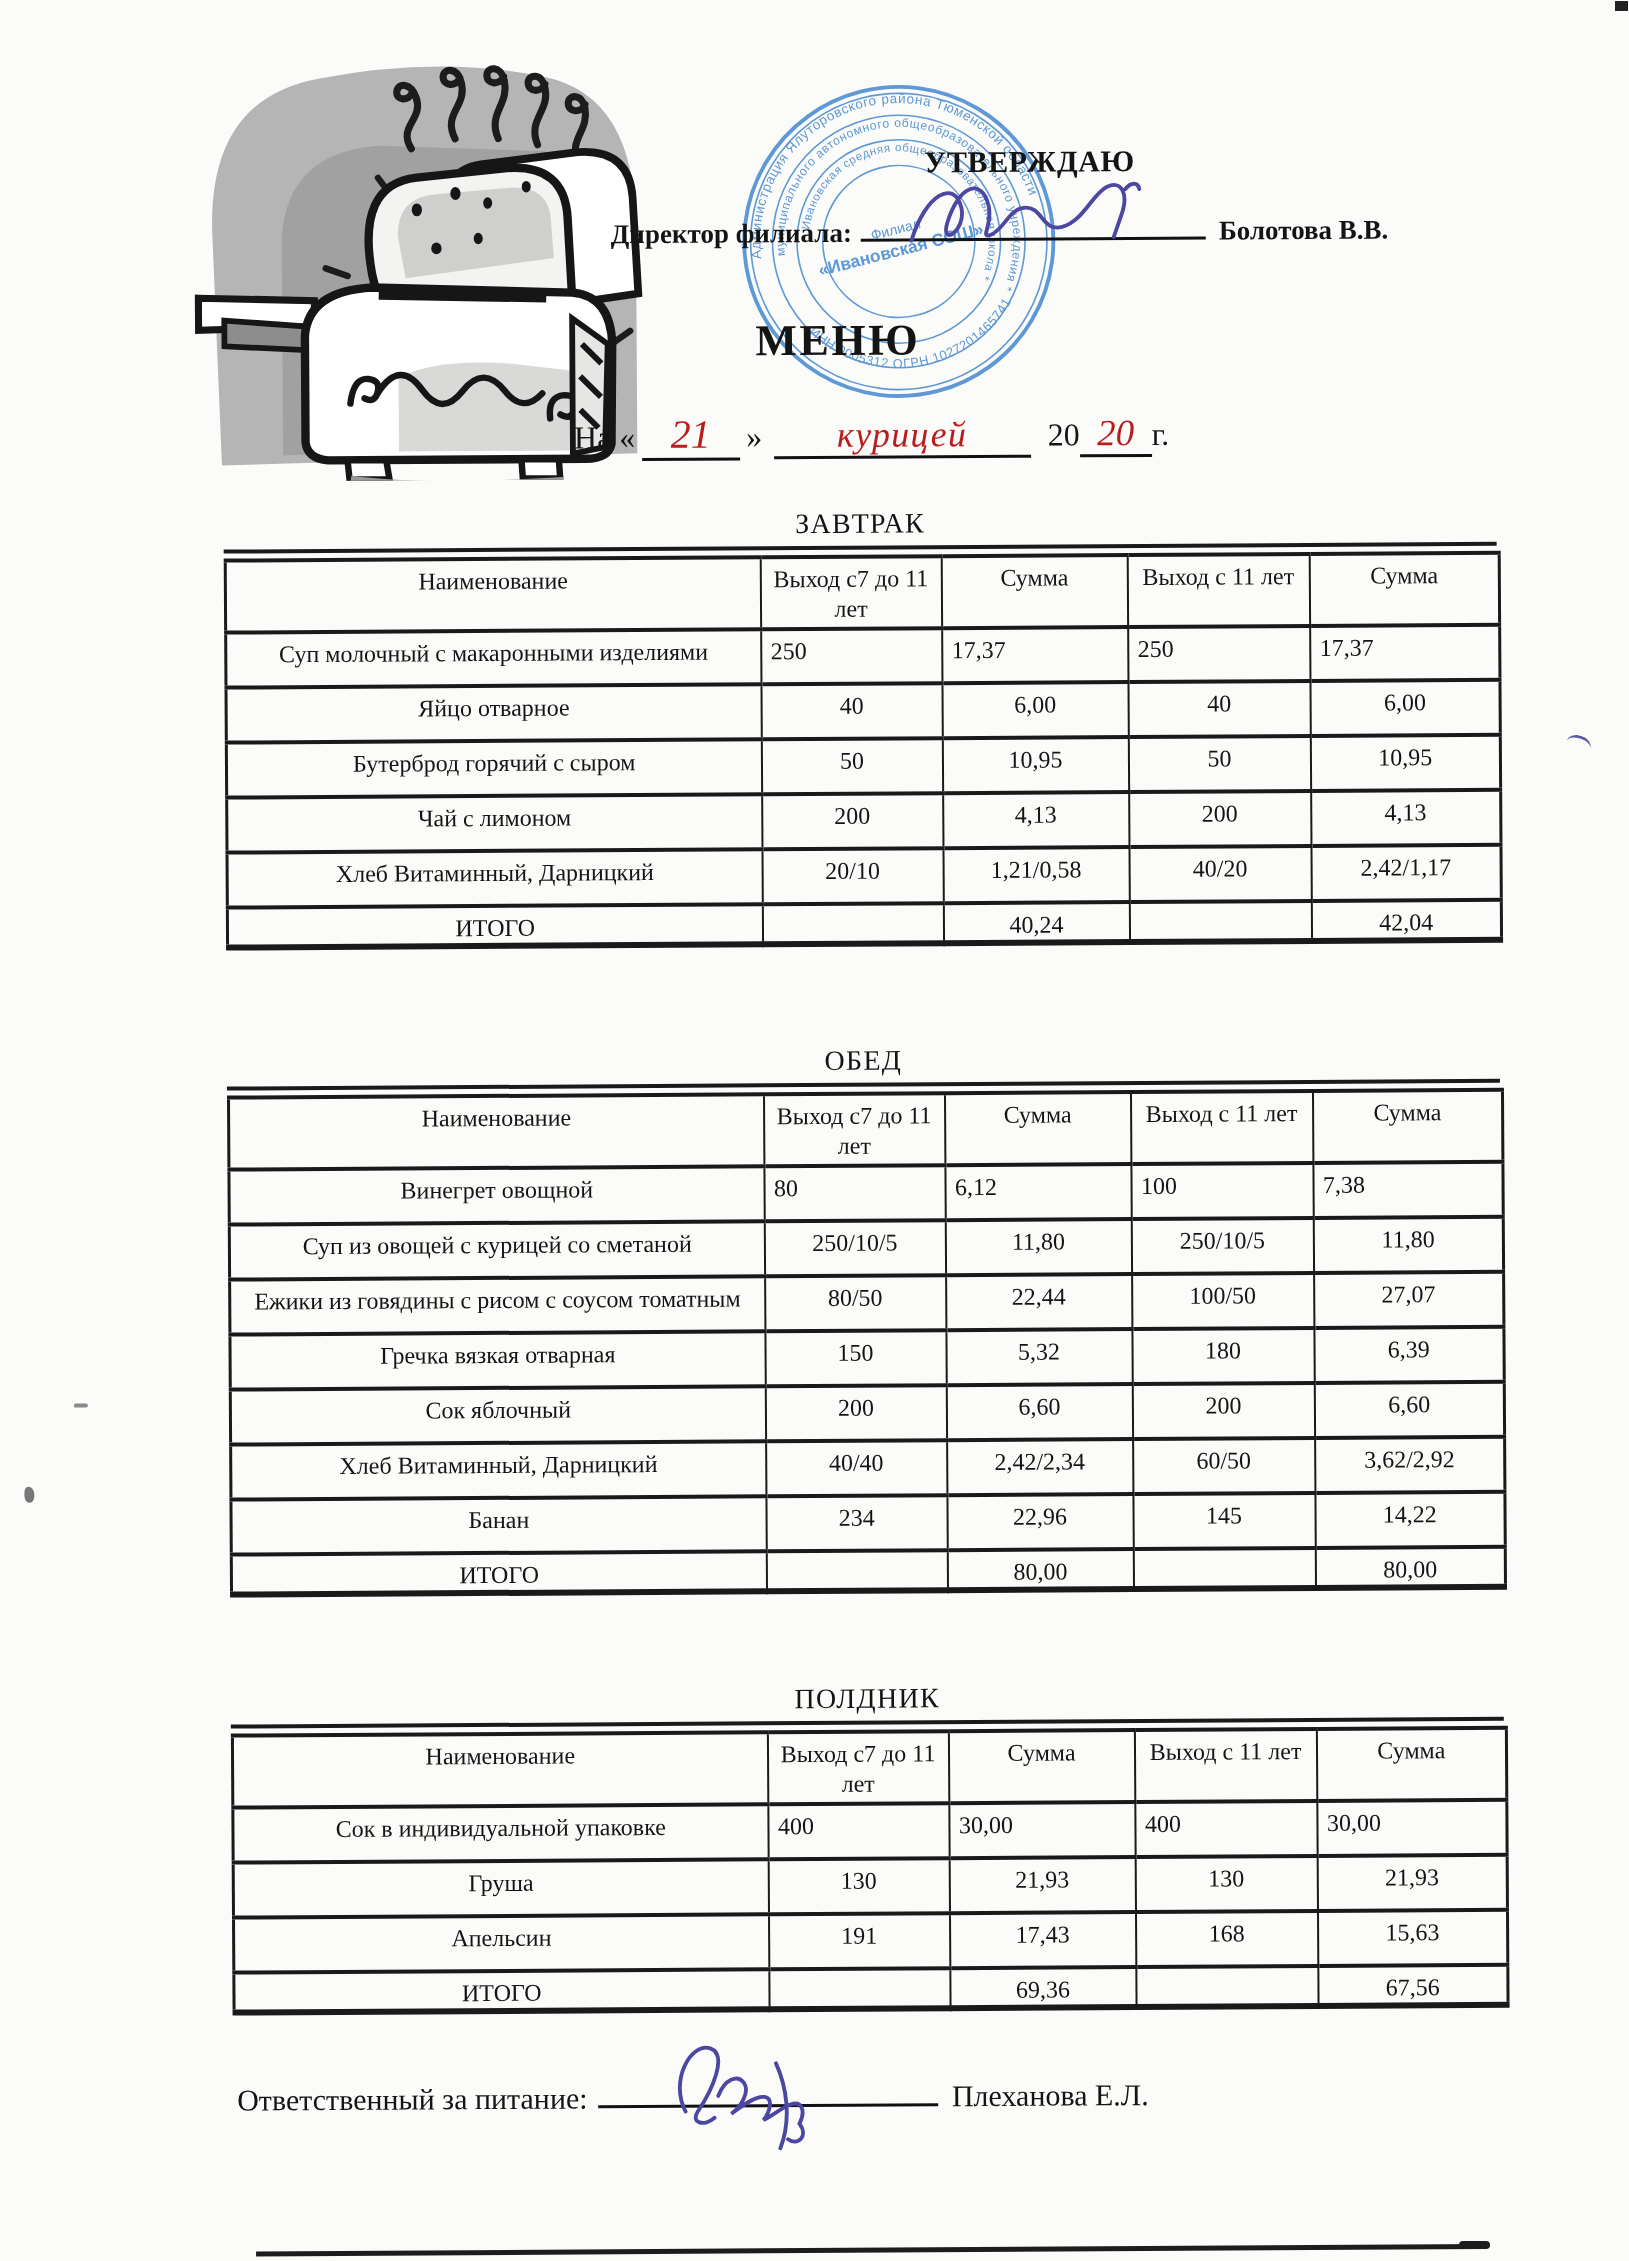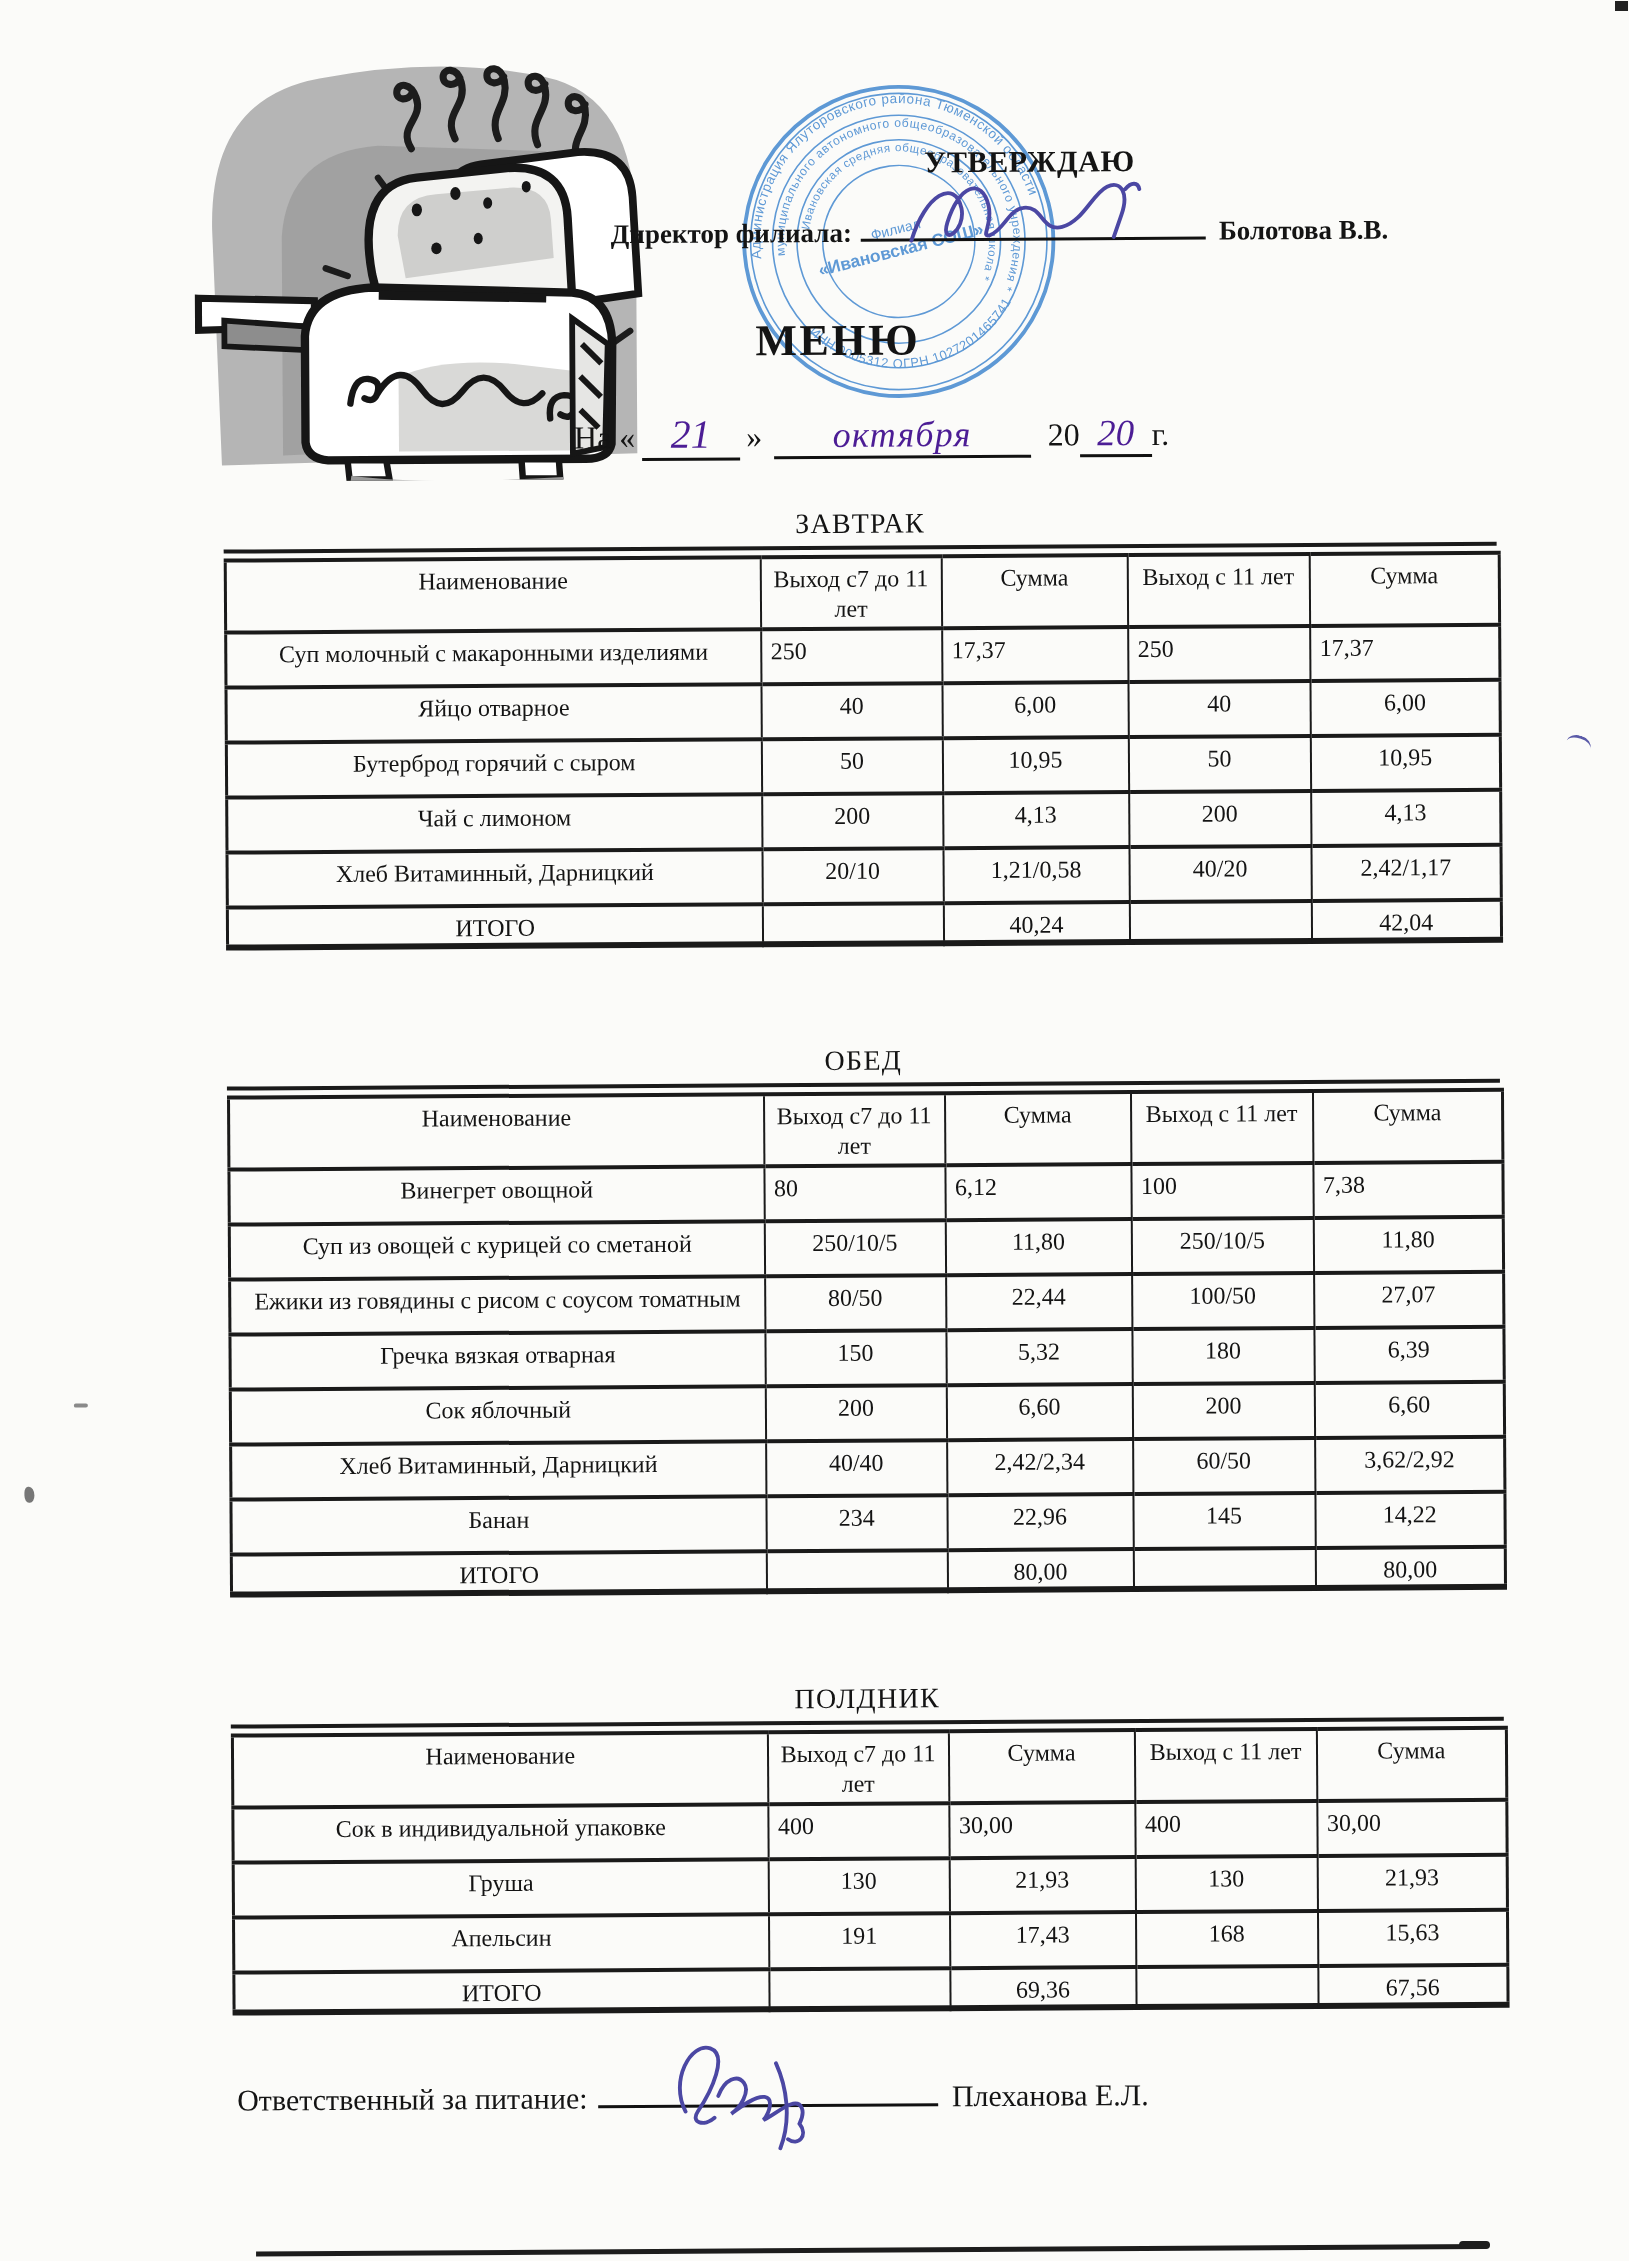--- a/index.html
+++ b/index.html
@@ -10,21 +10,21 @@
   
   .toaster{position:absolute;left:190px;top:40px;width:471px;height:438px;z-index:1;}
   .stamp{position:absolute;left:743px;top:81px;width:322px;height:322px;z-index:2;opacity:.9;transform:rotate(-14deg);}
   .approve{position:absolute;left:930px;top:146px;font-size:30px;font-weight:bold;z-index:3;letter-spacing:0.6px;}
   .director-row{position:absolute;left:616px;top:218px;z-index:3;display:flex;align-items:baseline;font-size:27px;font-weight:bold;white-space:nowrap;}
   .director-row .blank{width:345px;margin-left:9px;}
   .blank{display:inline-block;border-bottom:3.2px solid #111;text-align:center;position:relative;vertical-align:baseline;}
   .director-row .name{margin-left:13px;}
   .menu-title{position:absolute;left:760px;top:315px;font-size:44px;font-weight:bold;letter-spacing:2.6px;z-index:3;}
   .date-row{position:absolute;left:578px;top:410px;z-index:3;display:flex;align-items:baseline;font-size:32px;white-space:nowrap;}
-  .hand{font-style:italic;color:#4c1d95;line-height:.9;}
+  .hand{font-style:italic;color:#b91c1c;line-height:.9;}
   .blank-day{width:98px;margin:0 6.4px;font-size:40px;}
   .blank-month{width:257px;margin-left:11.6px;font-size:36px;letter-spacing:1.3px;}
   .blank-year{width:72px;font-size:37px;}
   .yr-printed{margin-left:17px;}
   .sig-ink{position:absolute;z-index:4;pointer-events:none;}
 
   
   .menu-block{position:absolute;left:227px;width:1273px;z-index:3;}
   .blk-breakfast{top:508px;}
   .blk-lunch{top:1045px;}
@@ -160,21 +160,21 @@
     </span>
     <span class="name">Болотова В.В.</span>
   </div>
 
   <div class="menu-title">МЕНЮ</div>
 
   <div class="date-row">
     <span>На «</span>
     <span class="blank blank-day"><span class="hand">21</span></span>
     <span>»</span>
-    <span class="blank blank-month"><span class="hand">октября</span></span>
+    <span class="blank blank-month"><span class="hand">курицей</span></span>
     <span class="yr-printed">20</span>
     <span class="blank blank-year"><span class="hand">20</span></span>
     <span>г.</span>
   </div>
 
   <div class="menu-block blk-breakfast">
     <div class="section-title">ЗАВТРАК</div>
     <div class="top-rule"></div>
     <table class="menu">
       <colgroup>

